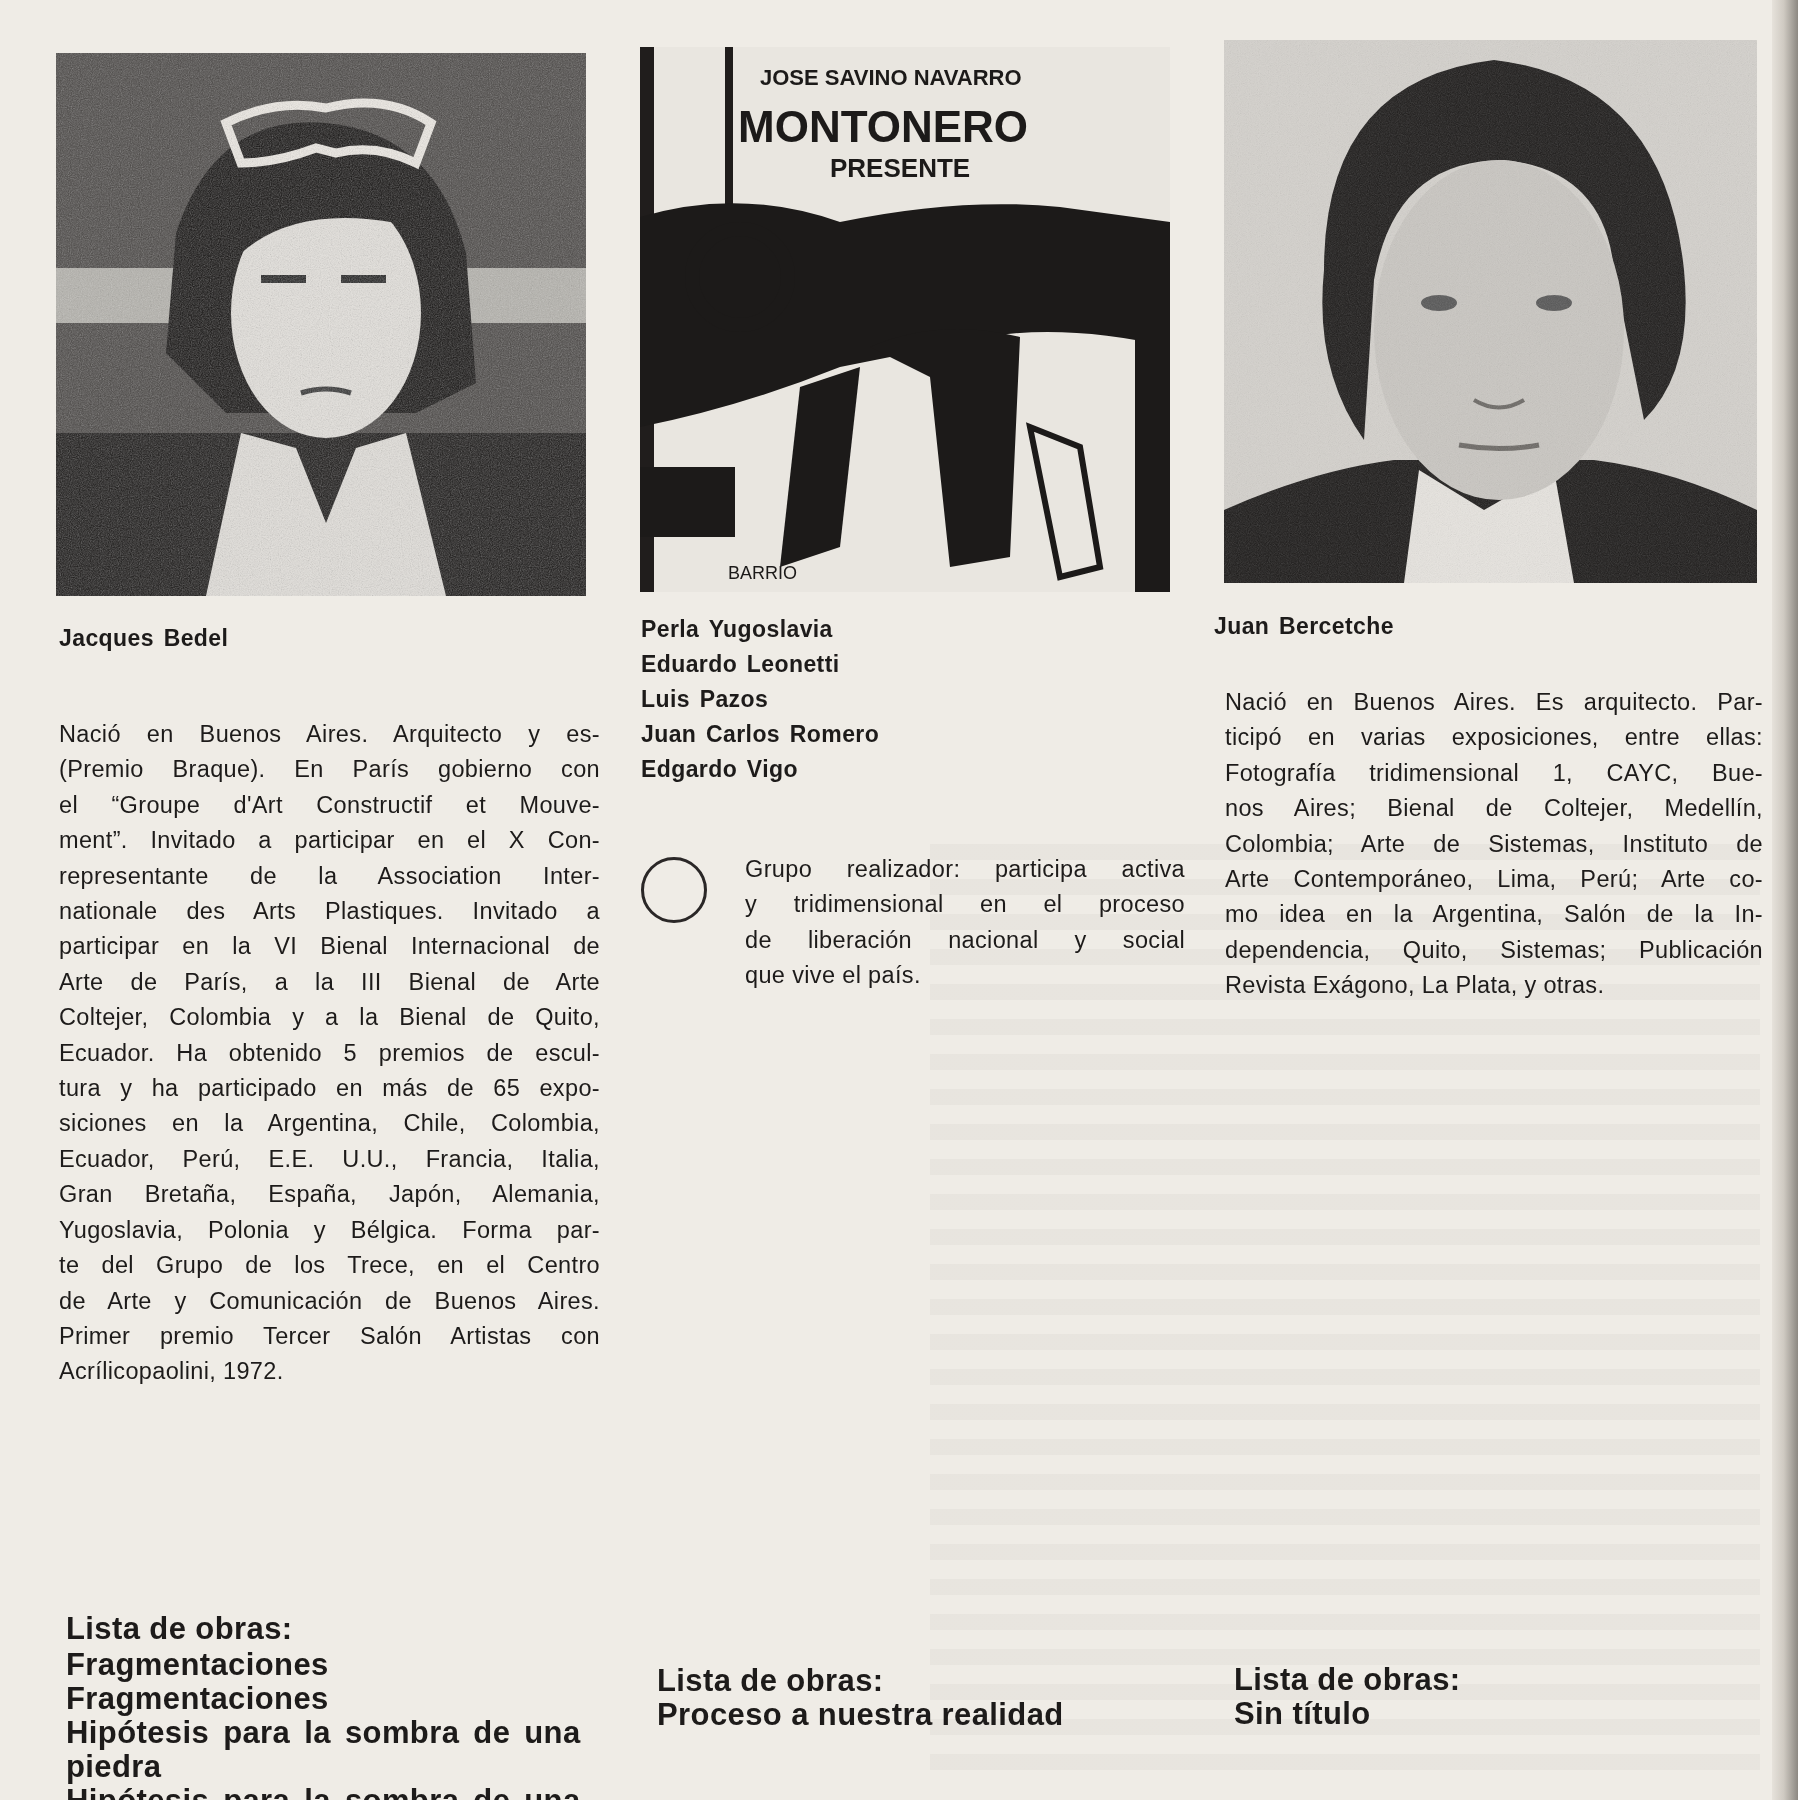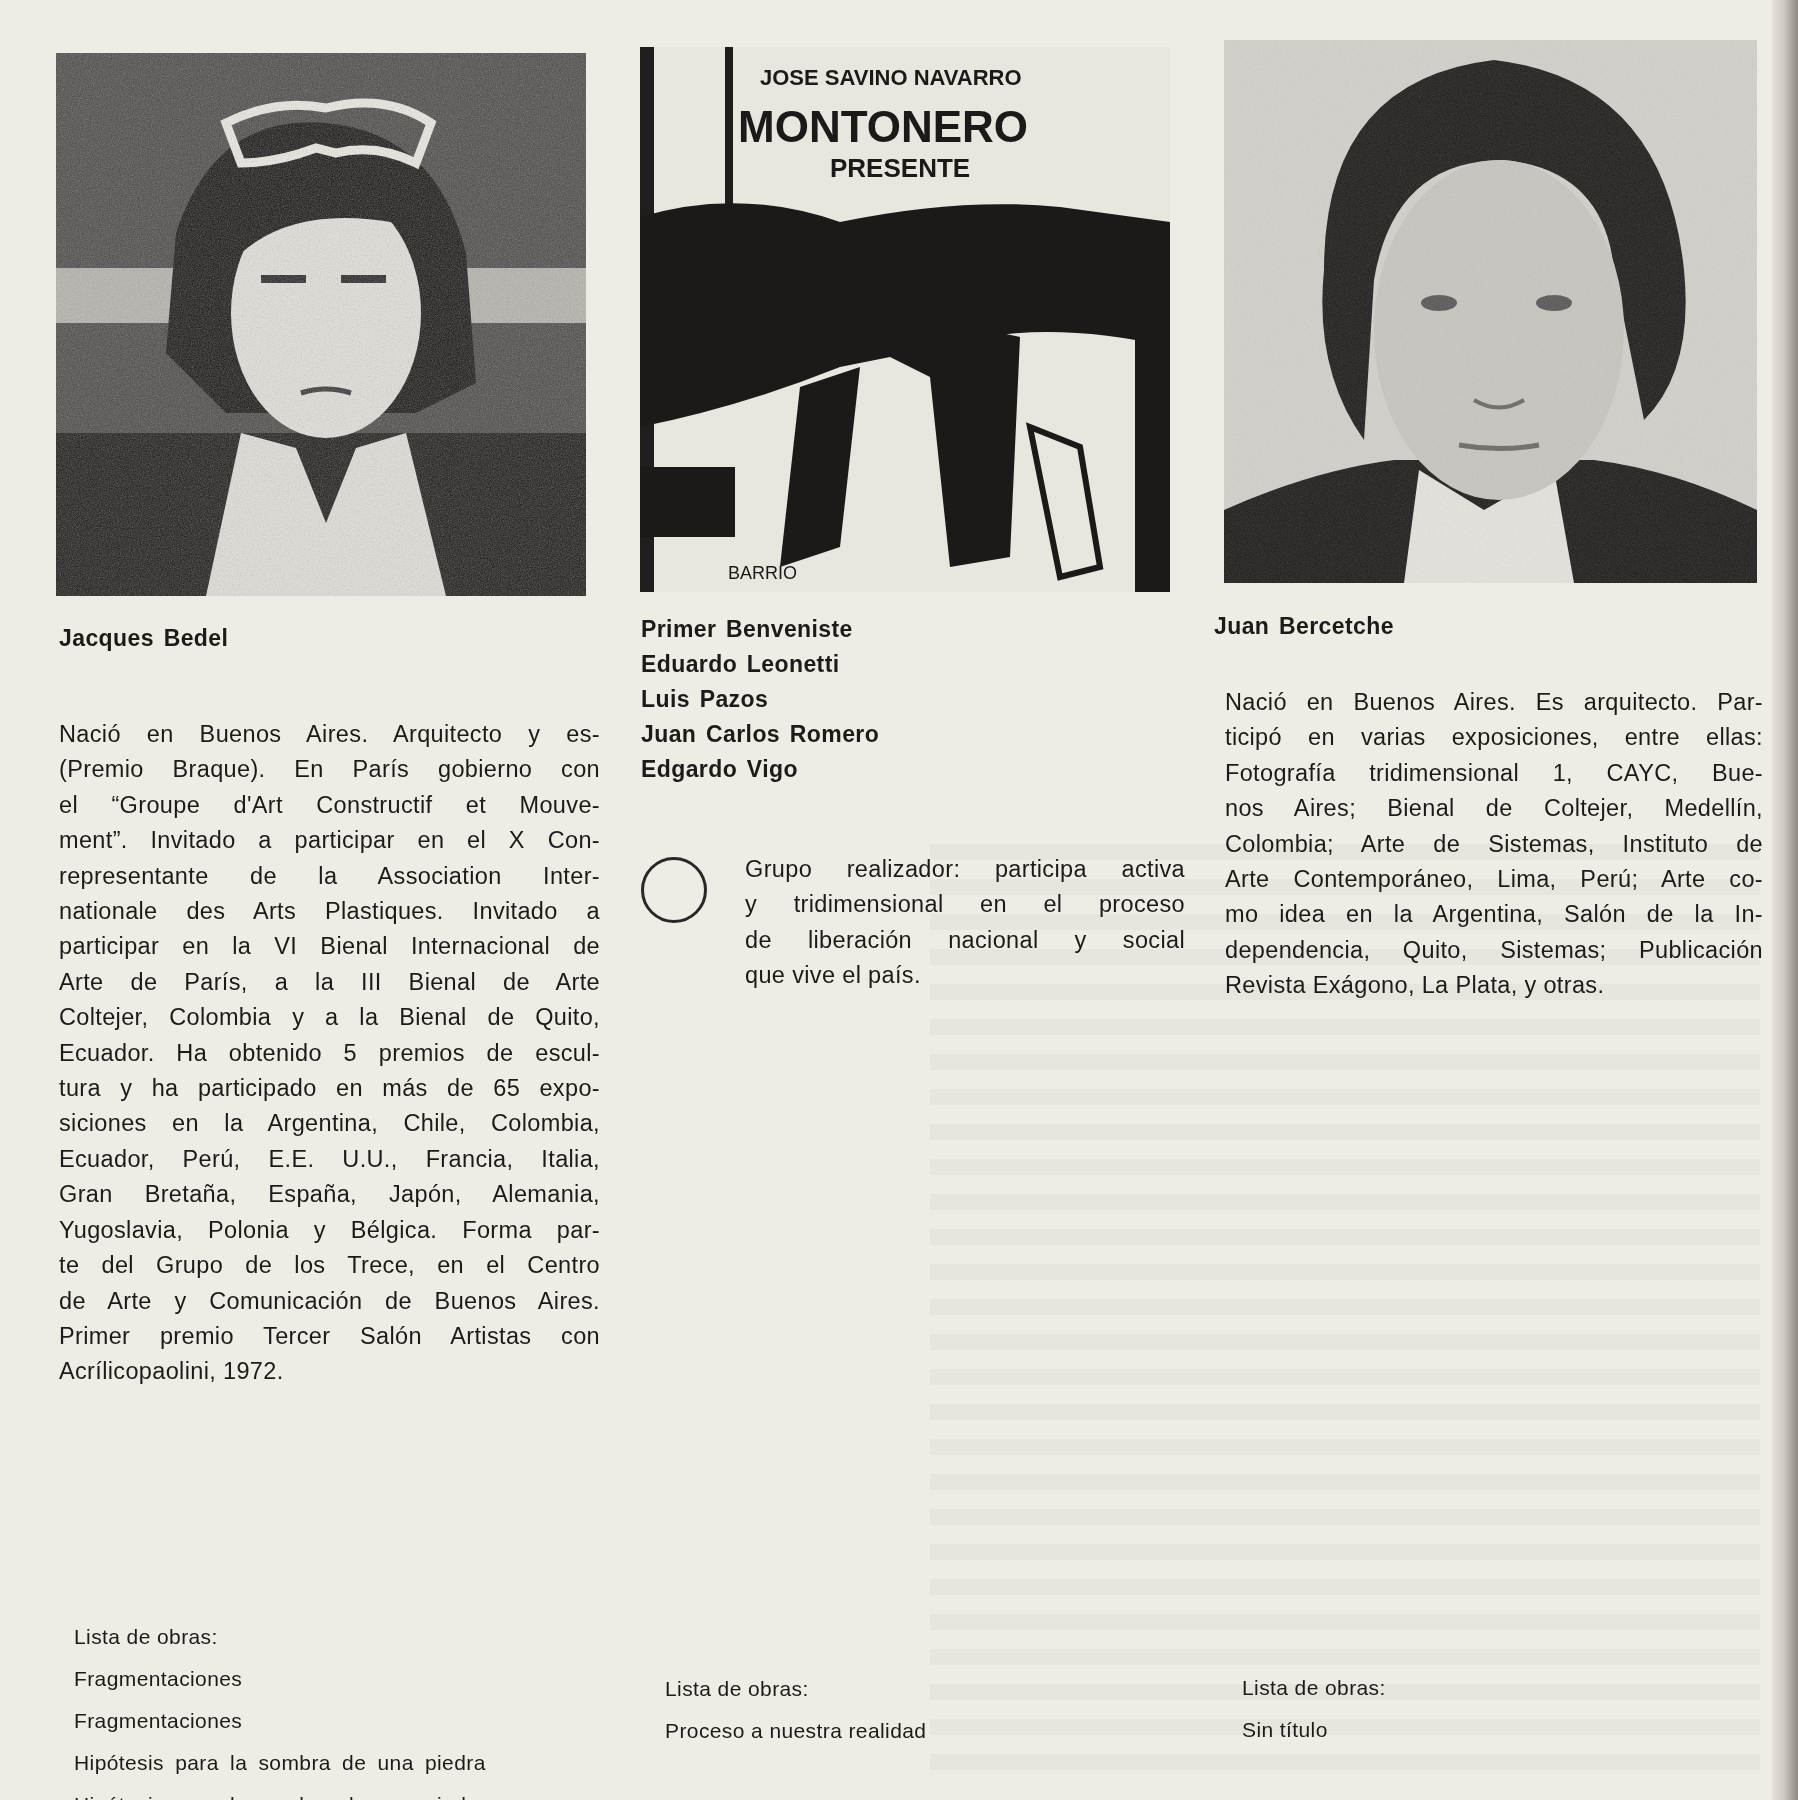--- a/index.html
+++ b/index.html
@@ -32,21 +32,21 @@
       line-height: 35px; margin: 0; word-spacing: 3px;
     }
     .bio {
       font-size: 23.5px; line-height: 35.4px; text-align: justify;
       margin: 0; letter-spacing: 0.35px;
       hyphens: manual;
     }
     .bio span.line { display: block; text-align: justify; text-align-last: justify; }
     .bio span.line.last { text-align-last: left; }
     .works-head, .works-item {
-      font-size: 21px; line-height: 34px; margin: 8px; letter-spacing: 0.4px;
+      font-size: 31px; line-height: 34px; margin: 0; letter-spacing: 0.4px; font-weight: bold;
     }
     .works-item.spaced { word-spacing: 5px; }
     .group-note { position: absolute; left: 641px; top: 852px; width: 540px; }
     .circle-icon {
       position: absolute; left: 0; top: 5px; width: 66px; height: 66px;
       border: 3px solid #2a2727; border-radius: 50%; box-sizing: border-box;
     }
     .group-text {
       position: absolute; left: 104px; top: 0; width: 440px;
       font-size: 23.5px; line-height: 35.4px; letter-spacing: 0.35px;
@@ -169,21 +169,21 @@
     <div id="works-1" style="margin-top:2px;">
         <p class="works-item">Fragmentaciones</p>
         <p class="works-item">Fragmentaciones</p>
         <p class="works-item spaced">Hipótesis para la sombra de una piedra</p>
         <p class="works-item spaced">Hipótesis para la sombra de una piedra</p>
       </div>
   </div>
 
   <div class="col" id="col-2" style="top:612px;">
     <div id="names-2">
-        <p class="name">Primer Benveniste</p>
+        <p class="name">Perla Yugoslavia</p>
         <p class="name">Eduardo Leonetti</p>
         <p class="name">Luis Pazos</p>
         <p class="name">Juan Carlos Romero</p>
         <p class="name">Edgardo Vigo</p>
       </div>
   </div>
   <div class="group-note">
     <span class="circle-icon"></span>
     <div class="group-text" id="group-text">
         <span class="line">Grupo realizador: participa activa</span>

